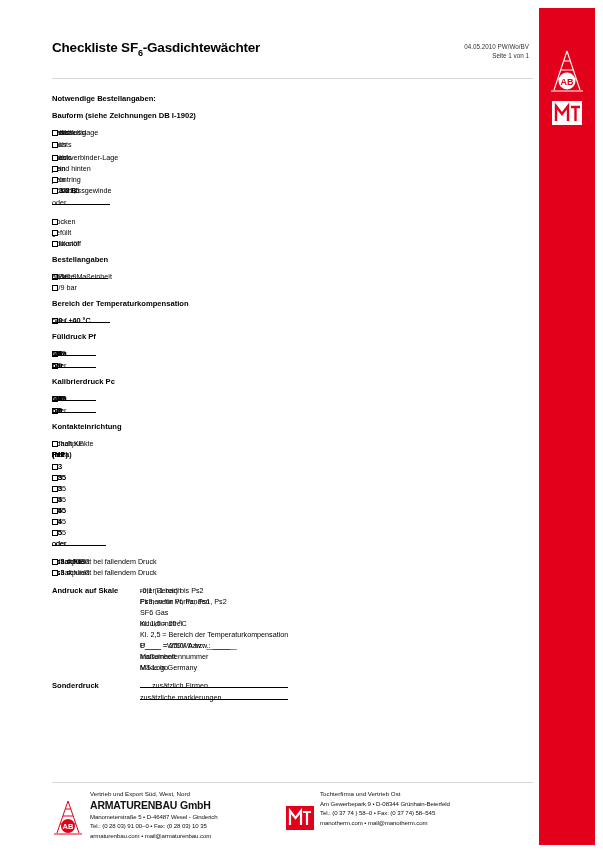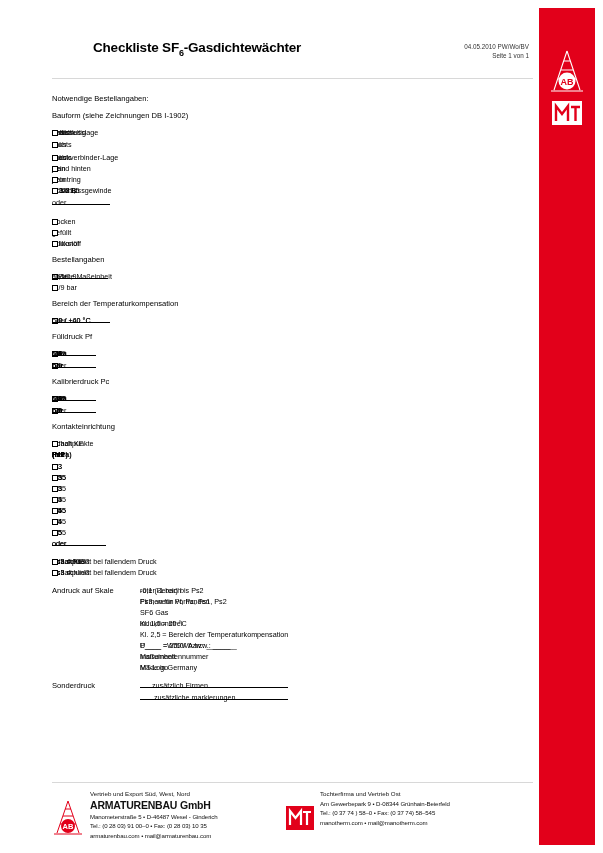--- a/index.html
+++ b/index.html
@@ -38,21 +38,20 @@
     width:32px; height:26px;
   }
   
   .content {
     position:absolute;
     left:0; top:0; right:64px; bottom:0;
   }
   .hdr {
     position:absolute; left:52px; top:40px; right:8px;
     height:30px;
-    margin-left:41px;
   }
   .hdr h1 {
     margin:0;
     font-size:13.5px;
     font-weight:bold;
     letter-spacing:-0.2px;
   }
   .hdr h1 .sub { font-size:9px; vertical-align:sub; }
   .hdr-right {
     position:absolute; right:2px; top:2px;
@@ -69,21 +68,21 @@
   }
   .rule.top { top:78px; }
   .rule.bottom { top:782px; }
 
   
   .body-block {
     position:absolute;
     left:52px; top:94px; right:4px;
   }
   .sec-title {
-    font-weight:normal;
+    font-weight:bold;
     font-size:7.6px;
     margin-bottom:3px;
   }
   .row { position:relative; height:10.5px; }
   .lbl { position:absolute; white-space:nowrap; }
   .bold { font-weight:bold; }
 
   .cb {
     display:inline-block;
     width:6px; height:6px;
@@ -468,21 +467,21 @@
       </div>
 
       <div class="group" style="position:relative">
         <div class="sec-title" style="position:absolute; left:0; top:0">Sonderdruck</div>
         <div style="margin-left:88px">
           <div class="row" style="height:12px">
             <span class="lbl" style="left:12px">zusätzlich Firmen</span>
             <span class="lbl" style="left:144"><span class="uline" style="width:148px"></span></span>
           </div>
           <div class="row" style="height:12px">
-            <span class="lbl" style="left:14px">zusätzliche markierungen</span>
+            <span class="lbl" style="left:0">zusätzliche markierungen</span>
             <span class="lbl" style="left:144"><span class="uline" style="width:148px"></span></span>
           </div>
         </div>
       </div>
 
     </div>
 
     <div class="footer">
       <svg class="foot-logo-ab" viewBox="0 0 32 36">
         <g fill="none" stroke="#e2001a" stroke-width="1">

